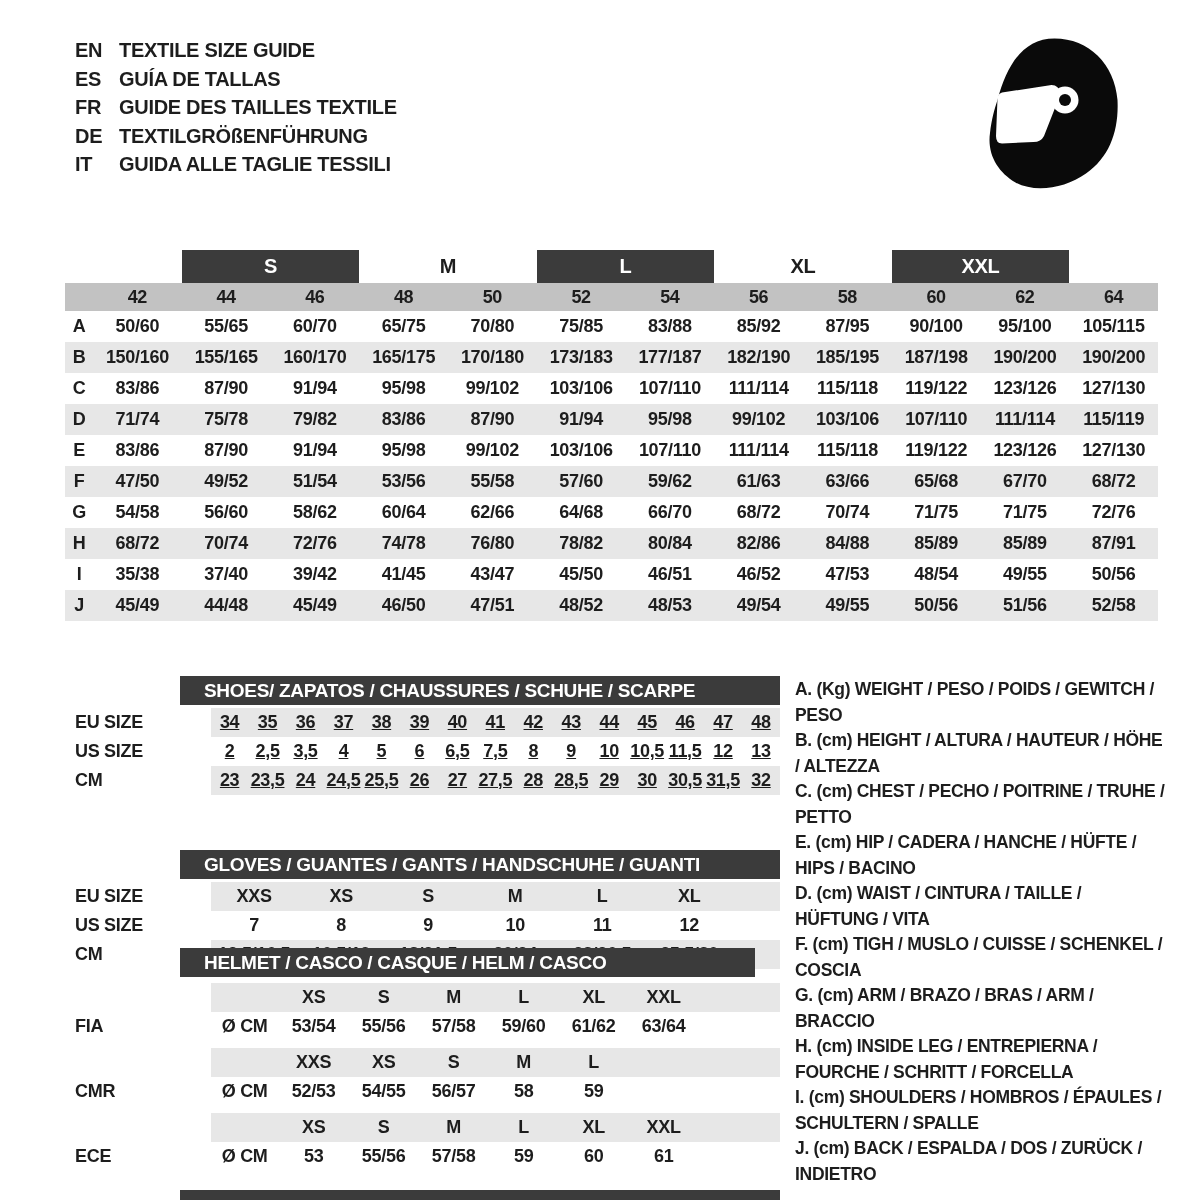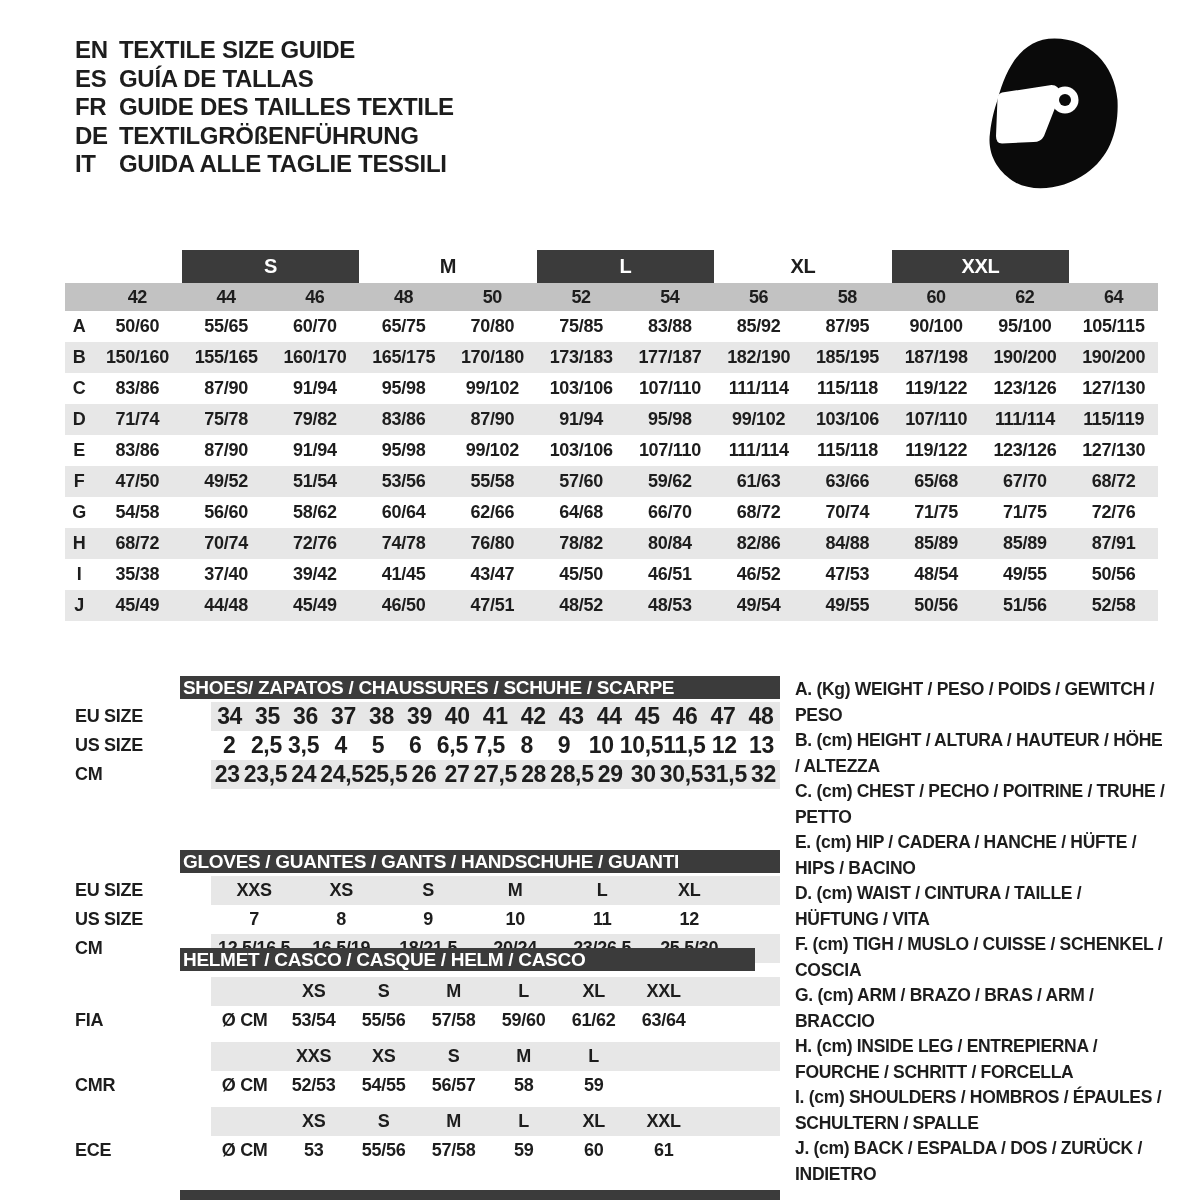--- a/index.html
+++ b/index.html
@@ -7,21 +7,21 @@
   body {
     width:1200px; height:1200px;
     font-family:"Liberation Sans", sans-serif;
     color:var(--text,#1d1d1d);
   }
   .page { position:relative; width:1200px; height:1200px; overflow:hidden;
           font-weight:bold; letter-spacing:-0.3px; }
 
   
   #langs { position:absolute; left:75px; top:36px; }
-  .lang-row { display:flex; font-size:24px; line-height:28.6px; }
+  .lang-row { display:flex; font-size:20px; line-height:28.6px; }
   .lang-code { width:44px; }
   #helmet-icon { position:absolute; left:975px; top:34px; width:150px; height:165px; }
 
   
   #textile { position:absolute; left:65px; top:250px; width:1093px; }
   .grid13 { display:grid; grid-template-columns:28px repeat(12,1fr); }
   #band-row { display:grid; grid-template-columns:28px repeat(12,1fr); height:33px; }
   .band { grid-row:1; display:flex; align-items:center; justify-content:center;
           font-size:20px; }
   .band.dark { background:var(--dark-bar,#3b3b3b); color:#fff; }
@@ -29,32 +29,32 @@
   .num-cell,.val-cell,.letter-cell { display:flex; align-items:center;
           justify-content:center; font-size:18px; }
   .trow { height:31px; }
   .trow.striped { background:var(--stripe,#e7e7e7); }
 
   
   .section { position:absolute; left:65px; }
   #shoes  { top:676px; width:715px; }
   #gloves { top:850px; width:715px; }
   #helmet { top:948px; width:715px; }
-  .bar { margin-left:115px; width:600px; height:23px;
+  .bar { margin-left:115px; width:600px; height:29px;
          background:var(--dark-bar,#3b3b3b); color:#fff;
-         display:flex; align-items:center; padding-left:3px;
+         display:flex; align-items:center; padding-left:24px;
          font-size:19px; margin-bottom:3px; }
   #helmet .bar { width:575px; margin-bottom:6px; }
   .srow { display:flex; height:29px;gap:36px; }
   .side-label { width:115px; display:flex; align-items:center;
                 font-size:18px; padding-left:10px; }
   .vals { width:600px; display:grid; }
   .vals.striped { background:var(--stripe,#e7e7e7); }
   #shoes .vals  { grid-template-columns:repeat(15,1fr); }
-  #shoes .val-cell { font-size:23px; }
+  #shoes .val-cell { font-size:18px;text-decoration:underline; }
   #gloves .vals { grid-template-columns:repeat(6,87px); }
   .hvals { grid-template-columns:68px repeat(6,70px) !important; }
   .hgroup + .hgroup { margin-top:7px; }
 
   
   #legend { position:absolute; left:795px; top:677px; width:372px;
             font-size:17.5px; line-height:25.5px; }
 
   
   #bottom-bar { position:absolute; left:180px; top:1190px; width:600px;

